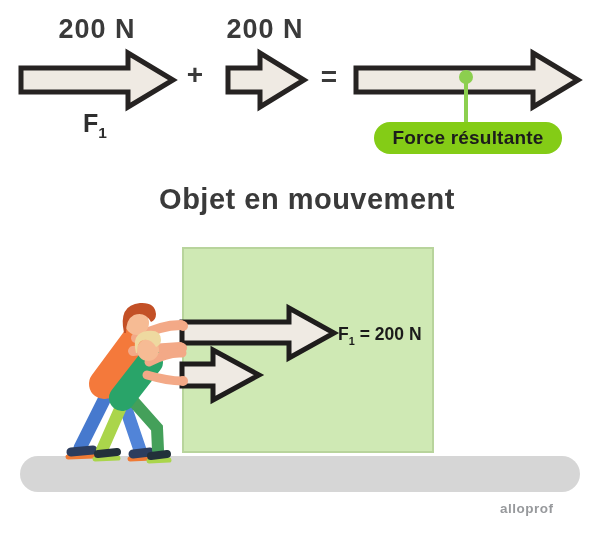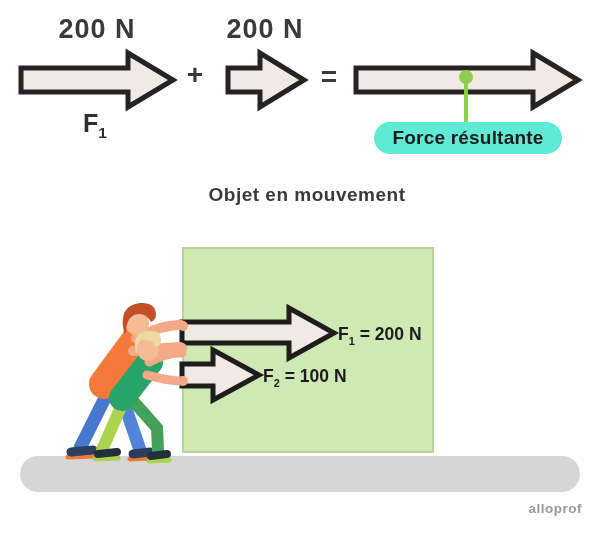--- a/index.html
+++ b/index.html
@@ -9,33 +9,33 @@
   }
   .canvas svg{position:absolute;left:0;top:0;}
   .t{
     position:absolute;font-weight:bold;color:#3a3a3a;text-align:center;
     line-height:1;white-space:nowrap;
   }
   .big{font-size:27px;letter-spacing:1px;}
   .op{font-size:28px;}
   .fsym{font-size:25px;color:#2e2e2e;}
   .fsym sub,.flabel sub{font-size:0.62em;font-weight:bold;}
-  .title{font-size:19px;letter-spacing:0.5px;}
+  .title{font-size:29px;letter-spacing:0.5px;}
   .badge{
     position:absolute;left:374px;top:122px;width:188px;height:32px;
-    background:#5eead4;border-radius:16px;display:flex;align-items:center;justify-content:center;
+    background:#84cc16;border-radius:16px;display:flex;align-items:center;justify-content:center;
   }
   .badge span{font-weight:bold;font-size:19px;color:#1c1c1c;letter-spacing:0.2px;}
   .flabel{
     position:absolute;font-weight:bold;font-size:17.5px;color:#1b1b1b;
     white-space:nowrap;line-height:1;text-align:center;
   }
   .flabel .rest{margin-left:5px;}
   .logo{
-    position:absolute;left:500px;top:501px;width:82px;text-align:right;
+    position:absolute;left:500px;top:501px;width:82px;
     font-size:13.5px;font-weight:bold;color:#97999c;letter-spacing:0.5px;
   }
 </style>
 </head>
 <body>
 
 <div class="canvas">
 
   <svg width="600" height="535" viewBox="0 0 600 535">
 
@@ -104,18 +104,15 @@
 
   <div class="badge">
     <span>Force résultante</span>
   </div>
 
   <div class="t title" style="left:157px;top:185px;width:300px;">Objet en mouvement</div>
 
   <div class="flabel" style="left:338px;top:326px;">
     <span>F</span><sub>1</sub><span class="rest">= 200 N</span>
   </div>
-  <div class="flabel" style="left:263px;top:368px;">
-    <span>F</span><sub>2</sub><span class="rest">= 100 N</span>
-  </div>
 
   <div class="logo">alloprof</div>
 </div>
 
 </body></html>

